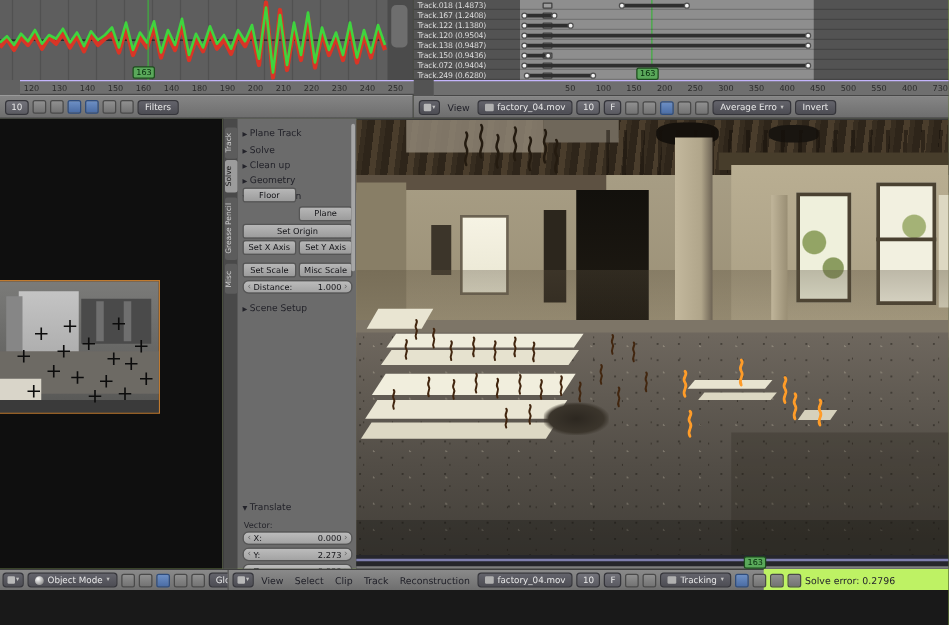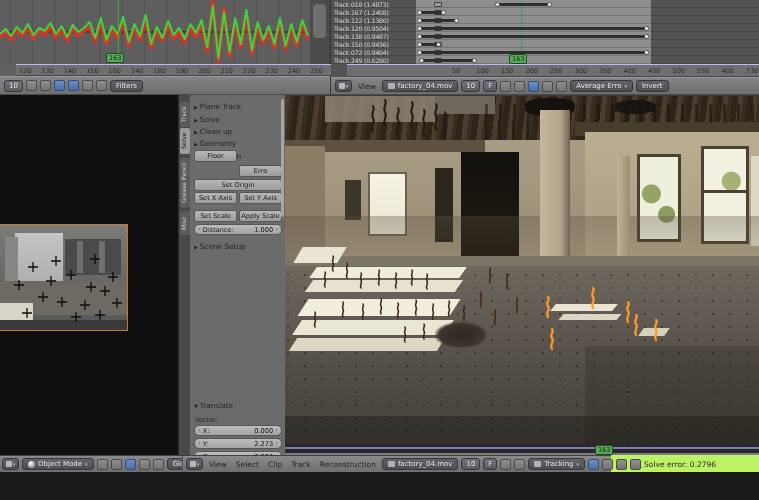--- a/index.html
+++ b/index.html
@@ -300,26 +300,26 @@
         <div class="vtab" style="top: 116px; height: 24px;">Misc</div>
       </div>
     <div id="panels">
       <div class="phead" style="top:7px;"><span class="tri">▶</span><span>Plane Track</span></div>
       <div class="phead" style="top:20px;"><span class="tri">▶</span><span>Solve</span></div>
       <div class="phead" style="top:32px;"><span class="tri">▶</span><span>Clean up</span></div>
       <div class="phead" style="top:44px;"><span class="tri">▶</span><span>Geometry</span></div>
       <div class="phead" style="top:57px;"><span class="tri">▼</span><span>Orientation</span></div>
 
       <div class="lbtn" style="left:4px;top:55px;width:43px;">Floor</div>
-      <div class="lbtn" style="left:49px;top:70px;width:43px;">Erro</div>
+      <div class="lbtn" style="left:49px;top:70px;width:43px;">Plane</div>
       <div class="lbtn" style="left:4px;top:84px;width:88px;">Set Origin</div>
       <div class="lbtn" style="left:4px;top:97px;width:43px;">Set X Axis</div>
       <div class="lbtn" style="left:49px;top:97px;width:43px;">Set Y Axis</div>
       <div class="lbtn" style="left:4px;top:115px;width:43px;">Set Scale</div>
-      <div class="lbtn" style="left:49px;top:115px;width:43px;">Apply Scale</div>
+      <div class="lbtn" style="left:49px;top:115px;width:43px;">Misc Scale</div>
       <div class="lslide" style="left:4px;top:129px;width:88px;">
         <span class="sarr">‹</span>
         <span class="slab">Distance:</span>
         <span class="sval">1.000</span>
         <span class="sarr">›</span>
       </div>
       <div class="phead" style="top:147px;"><span class="tri">▶</span><span>Scene Setup</span></div>
 
       <div class="phead" style="top:306px;"><span class="tri">▼</span><span>Translate</span></div>
       <div class="veclab" style="top:321px;">Vector:</div>

